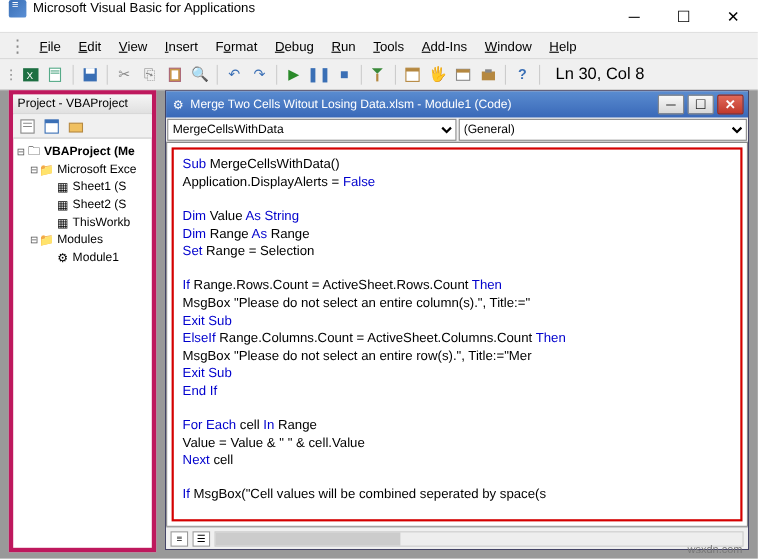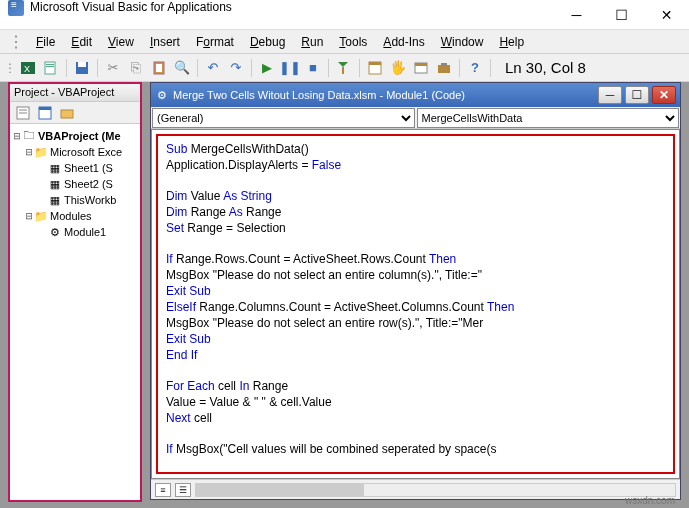--- a/index.html
+++ b/index.html
@@ -23,21 +23,21 @@
 .toolbar { height: 28px; background: #f0f0f0; display: flex; align-items: center; padding: 0 4px; gap: 1px; border-bottom: 1px solid #d0d0d0; font-size: 12px; }
 .tb { width: 22px; height: 22px; display: flex; align-items: center; justify-content: center; font-size: 13px; }
 .tb svg { width: 16px; height: 16px; }
 .sep { width: 1px; height: 18px; background: #ccc; margin: 0 3px; }
 .status { margin-left: 10px; font-size: 15px; }
 
 
 .main { position: absolute; top: 82px; left: 0; right: 0; bottom: 0; background: #999; }
 
 
-.proj-panel { position: absolute; left: 8px; top: 0; width: 134px; height: 420px; background: #fff; border: 2px solid #be185d; }
+.proj-panel { position: absolute; left: 8px; top: 0; width: 134px; height: 420px; background: #fff; border: 4px solid #be185d; }
 .proj-title { height: 18px; background: linear-gradient(#f5f5f5,#e0e0e0); font-size: 11px; padding: 2px 4px; border-bottom: 1px solid #ccc; }
 .proj-tools { height: 22px; background: #f0f0f0; display: flex; align-items: center; gap: 4px; padding: 0 4px; border-bottom: 1px solid #ccc; }
 .proj-tools div { width: 18px; height: 18px; display: flex; align-items: center; justify-content: center; }
 .tree { padding: 4px 2px; font-size: 11px; overflow: hidden; }
 .tree-row { display: flex; align-items: center; height: 16px; white-space: nowrap; }
 .tw { display: inline-block; width: 10px; text-align: center; color: #555; font-size: 9px; }
 .tree-row b { font-weight: normal; }
 .ic { width: 14px; height: 14px; margin-right: 2px; display: inline-flex; align-items: center; justify-content: center; }
 
 
@@ -224,22 +224,22 @@
     <div class="cw-title">
       <span class="ic">⚙</span>
       <span>Merge Two Cells Witout Losing Data.xlsm - Module1 (Code)</span>
       <div class="cw-btns">
         <div class="cw-min">─</div>
         <div class="cw-max">☐</div>
         <div class="cw-close">✕</div>
       </div>
     </div>
     <div class="cw-drops">
+      <select><option>MergeCellsWithData</option></select>
       <select><option>(General)</option></select>
-      <select><option>MergeCellsWithData</option></select>
     </div>
     <div class="code-area">
       <div class="code-border">
 <pre class="code"><span class="kw">Sub</span><span> MergeCellsWithData()</span>
 <span>Application.DisplayAlerts = </span><span class="kw">False</span>
 
 <span class="kw">Dim</span><span> Value </span><span class="kw">As String</span>
 <span class="kw">Dim</span><span> Range </span><span class="kw">As</span><span> Range</span>
 <span class="kw">Set</span><span> Range = Selection</span>
 

